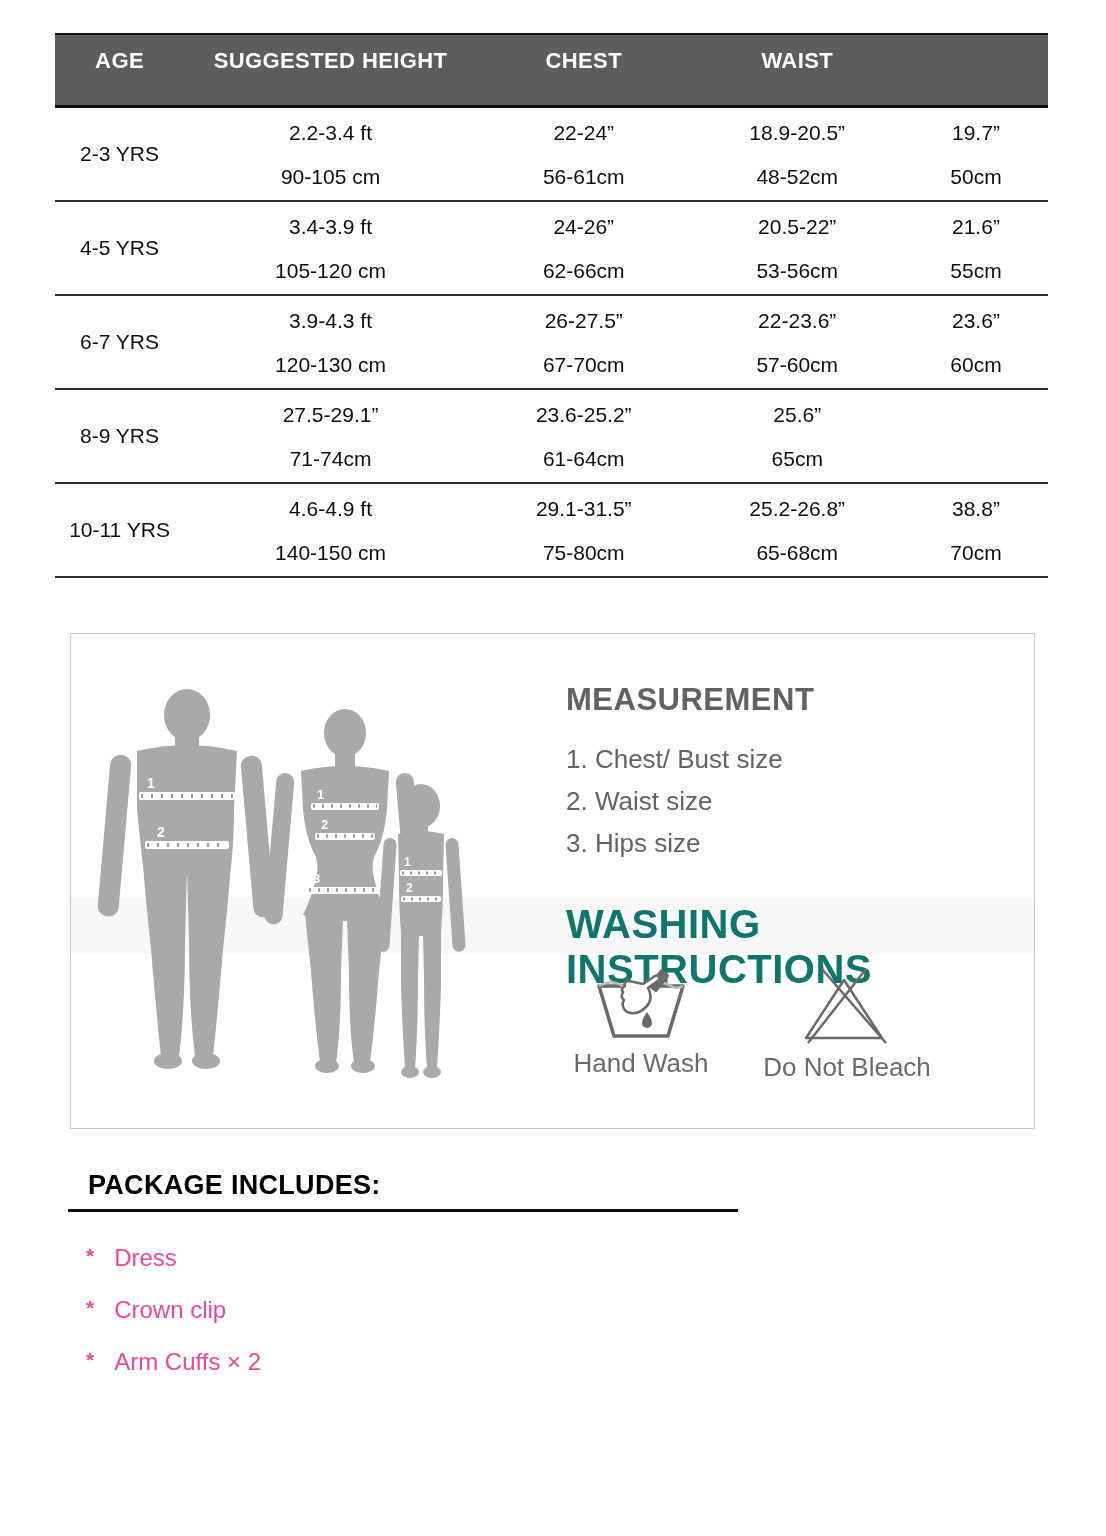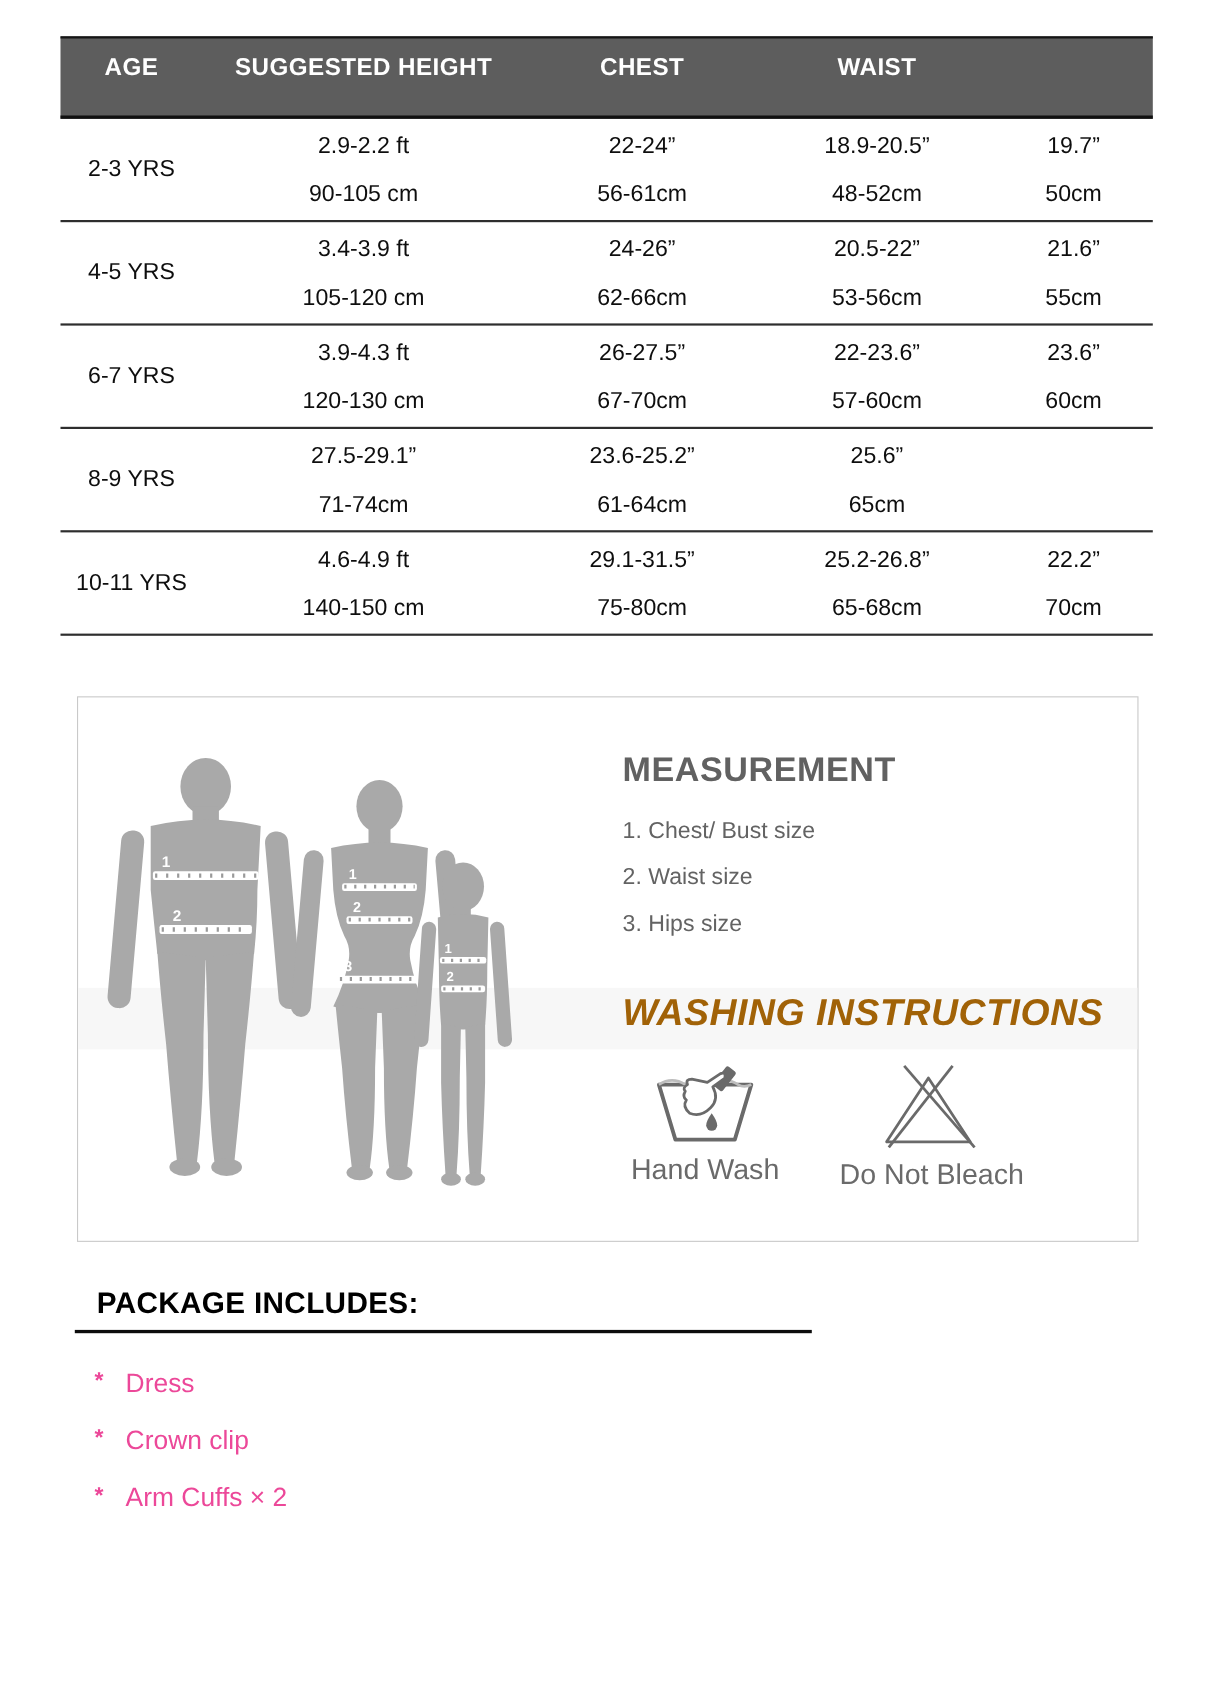--- a/index.html
+++ b/index.html
@@ -24,24 +24,24 @@
   .cell.dual { display:flex; flex-direction:column; justify-content:space-between;
                padding:13px 0 11px; text-align:center; }
 
   
   .measure-box { position:absolute; left:70px; top:633px; width:963px; height:494px;
                  border:1px solid #c9c9c9; background:#ffffff; }
   .shade-band { position:absolute; left:0; top:264px; width:100%; height:56px; background:#f7f7f7; }
   .figures-svg { position:absolute; left:22px; top:50px; }
   .m-title { position:absolute; left:495px; top:48px; font-size:31px; font-weight:bold;
              color:#616161; letter-spacing:0.5px;text-align:center; }
-  .m-item { position:absolute; left:495px; font-size:21px; color:#636363; }
+  .m-item { position:absolute; left:495px; font-size:26px; color:#636363; }
   .m-item-1 { top:110px; } .m-item-2 { top:152px; } .m-item-3 { top:194px; }
-  .w-title { position:absolute; left:495px; top:268px; font-size:34px; font-weight:bold;
-             color:#a16207; letter-spacing:0.5px;font-style:italic; }
+  .w-title { position:absolute; left:495px; top:268px; font-size:40px; font-weight:bold;
+             color:#0f766e; letter-spacing:0.5px; }
   .wash-row { position:absolute; left:495px; top:330px; display:flex; gap:36px; }
   .wash-col { display:flex; flex-direction:column; align-items:center; }
   .wash-col.c1 { width:150px; } .wash-col.c2 { width:190px; }
   .wash-label { margin-top:8px; font-size:26px; color:#6a6a6a; white-space:nowrap; }
 
   
   .p-title { position:absolute; left:88px; top:1170px; font-size:27px; font-weight:bold;
              color:#000; letter-spacing:0.3px; }
   .p-underline { position:absolute; left:68px; top:1209px; width:670px; height:3px; background:#0d0d0d; }
   .p-item { position:absolute; left:86px; font-size:24px; color:#ec4899; }
@@ -57,21 +57,21 @@
     <div class="thead">
       <div class="hcell">AGE</div>
       <div class="hcell">SUGGESTED HEIGHT</div>
       <div class="hcell">CHEST</div>
       <div class="hcell">WAIST</div>
     </div>
 
     <div class="trow">
       <div class="cell age">2-3 YRS</div>
       <div class="cell dual">
-        <span>2.9-2.2 ft</span>
+        <span>2.2-3.4 ft</span>
         <span>90-105 cm</span>
       </div>
       <div class="cell dual">
         <span>22-24”</span>
         <span>56-61cm</span>
       </div>
       <div class="cell dual">
         <span>18.9-20.5”</span>
         <span>48-52cm</span>
       </div>
@@ -145,21 +145,21 @@
       </div>
       <div class="cell dual">
         <span>29.1-31.5”</span>
         <span>75-80cm</span>
       </div>
       <div class="cell dual">
         <span>25.2-26.8”</span>
         <span>65-68cm</span>
       </div>
       <div class="cell dual">
-        <span>22.2”</span>
+        <span>38.8”</span>
         <span>70cm</span>
       </div>
     </div>
   </div>
 
   <div class="measure-box">
     <div class="shade-band"></div>
 
     <svg class="figures-svg" width="380" height="405" viewBox="0 0 380 405">
 

